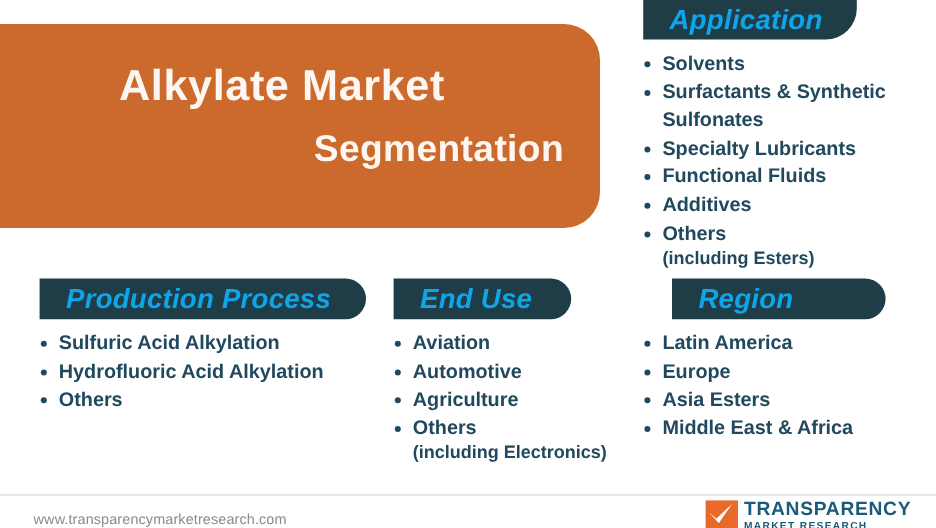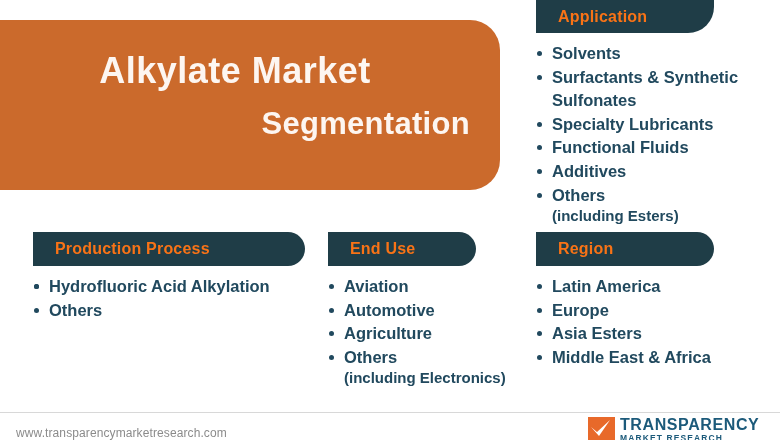--- a/index.html
+++ b/index.html
@@ -64,23 +64,24 @@
     background: #1f3d47;
     height: 34px;
     border-radius: 0 26px 26px 0;
     display: flex;
     align-items: center;
     box-sizing: border-box;
     padding-left: 22px;
     padding-right: 46px;
   }
   .seg-badge-label {
-    color: #f97316;
-    font-size: 16px;
-    font-weight: bold;
+    color: #0ea5e9;
+    font-size: 23px;
+    font-weight: bold;
+    font-style: italic;
     letter-spacing: 0.2px;
     white-space: nowrap;
     line-height: 1;
   }
 
   .seg-list {
     margin: 0;
     padding: 9px 0 0 0;
     list-style: none;
   }
@@ -120,34 +121,34 @@
   #seg-application .seg-badge { width: 178px; height: 33px; border-radius: 0 0 26px 0; }
   #seg-application .seg-list li { white-space: normal; }
 
   #seg-production { left: 33px;  top: 232px; width: 300px; }
   #seg-production .seg-badge { width: 272px; }
 
   #seg-enduse    { left: 328px; top: 232px; width: 200px; }
   #seg-enduse .seg-badge { width: 148px; text-align: right; }
 
   #seg-region    { left: 536px; top: 232px; width: 244px; }
-  #seg-region .seg-badge { width: 178px; }
+  #seg-region .seg-badge { width: 178px; margin-left: 24px; }
 
   
   .footer-rule {
     position: absolute;
     left: 0;
     top: 412px;
     width: 780px;
     height: 1px;
     background: #d8d8d8;
   }
   .footer-url {
     position: absolute;
-    left: 16px;
+    left: 28px;
     top: 426px;
     color: #8b8b8b;
     font-size: 12px;
     letter-spacing: 0.1px;
     white-space: nowrap;
   }
   .logo {
     position: absolute;
     left: 588px;
     top: 417px;
@@ -222,21 +223,21 @@
           <span class="subnote">(including Esters)</span>
         </li>
     </ul>
   </div>
 
   <div class="segment" id="seg-production">
     <div class="seg-badge">
       <span class="seg-badge-label">Production Process</span>
     </div>
     <ul class="seg-list">
-      <li><span class="bullet"></span></li>
+      <li><span class="bullet"></span><span>Sulfuric Acid Alkylation</span></li>
       <li><span class="bullet"></span><span>Hydrofluoric Acid Alkylation</span></li>
       <li><span class="bullet"></span><span>Others</span></li>
     </ul>
   </div>
 
   <div class="segment" id="seg-enduse">
     <div class="seg-badge">
       <span class="seg-badge-label">End Use</span>
     </div>
     <ul class="seg-list">

